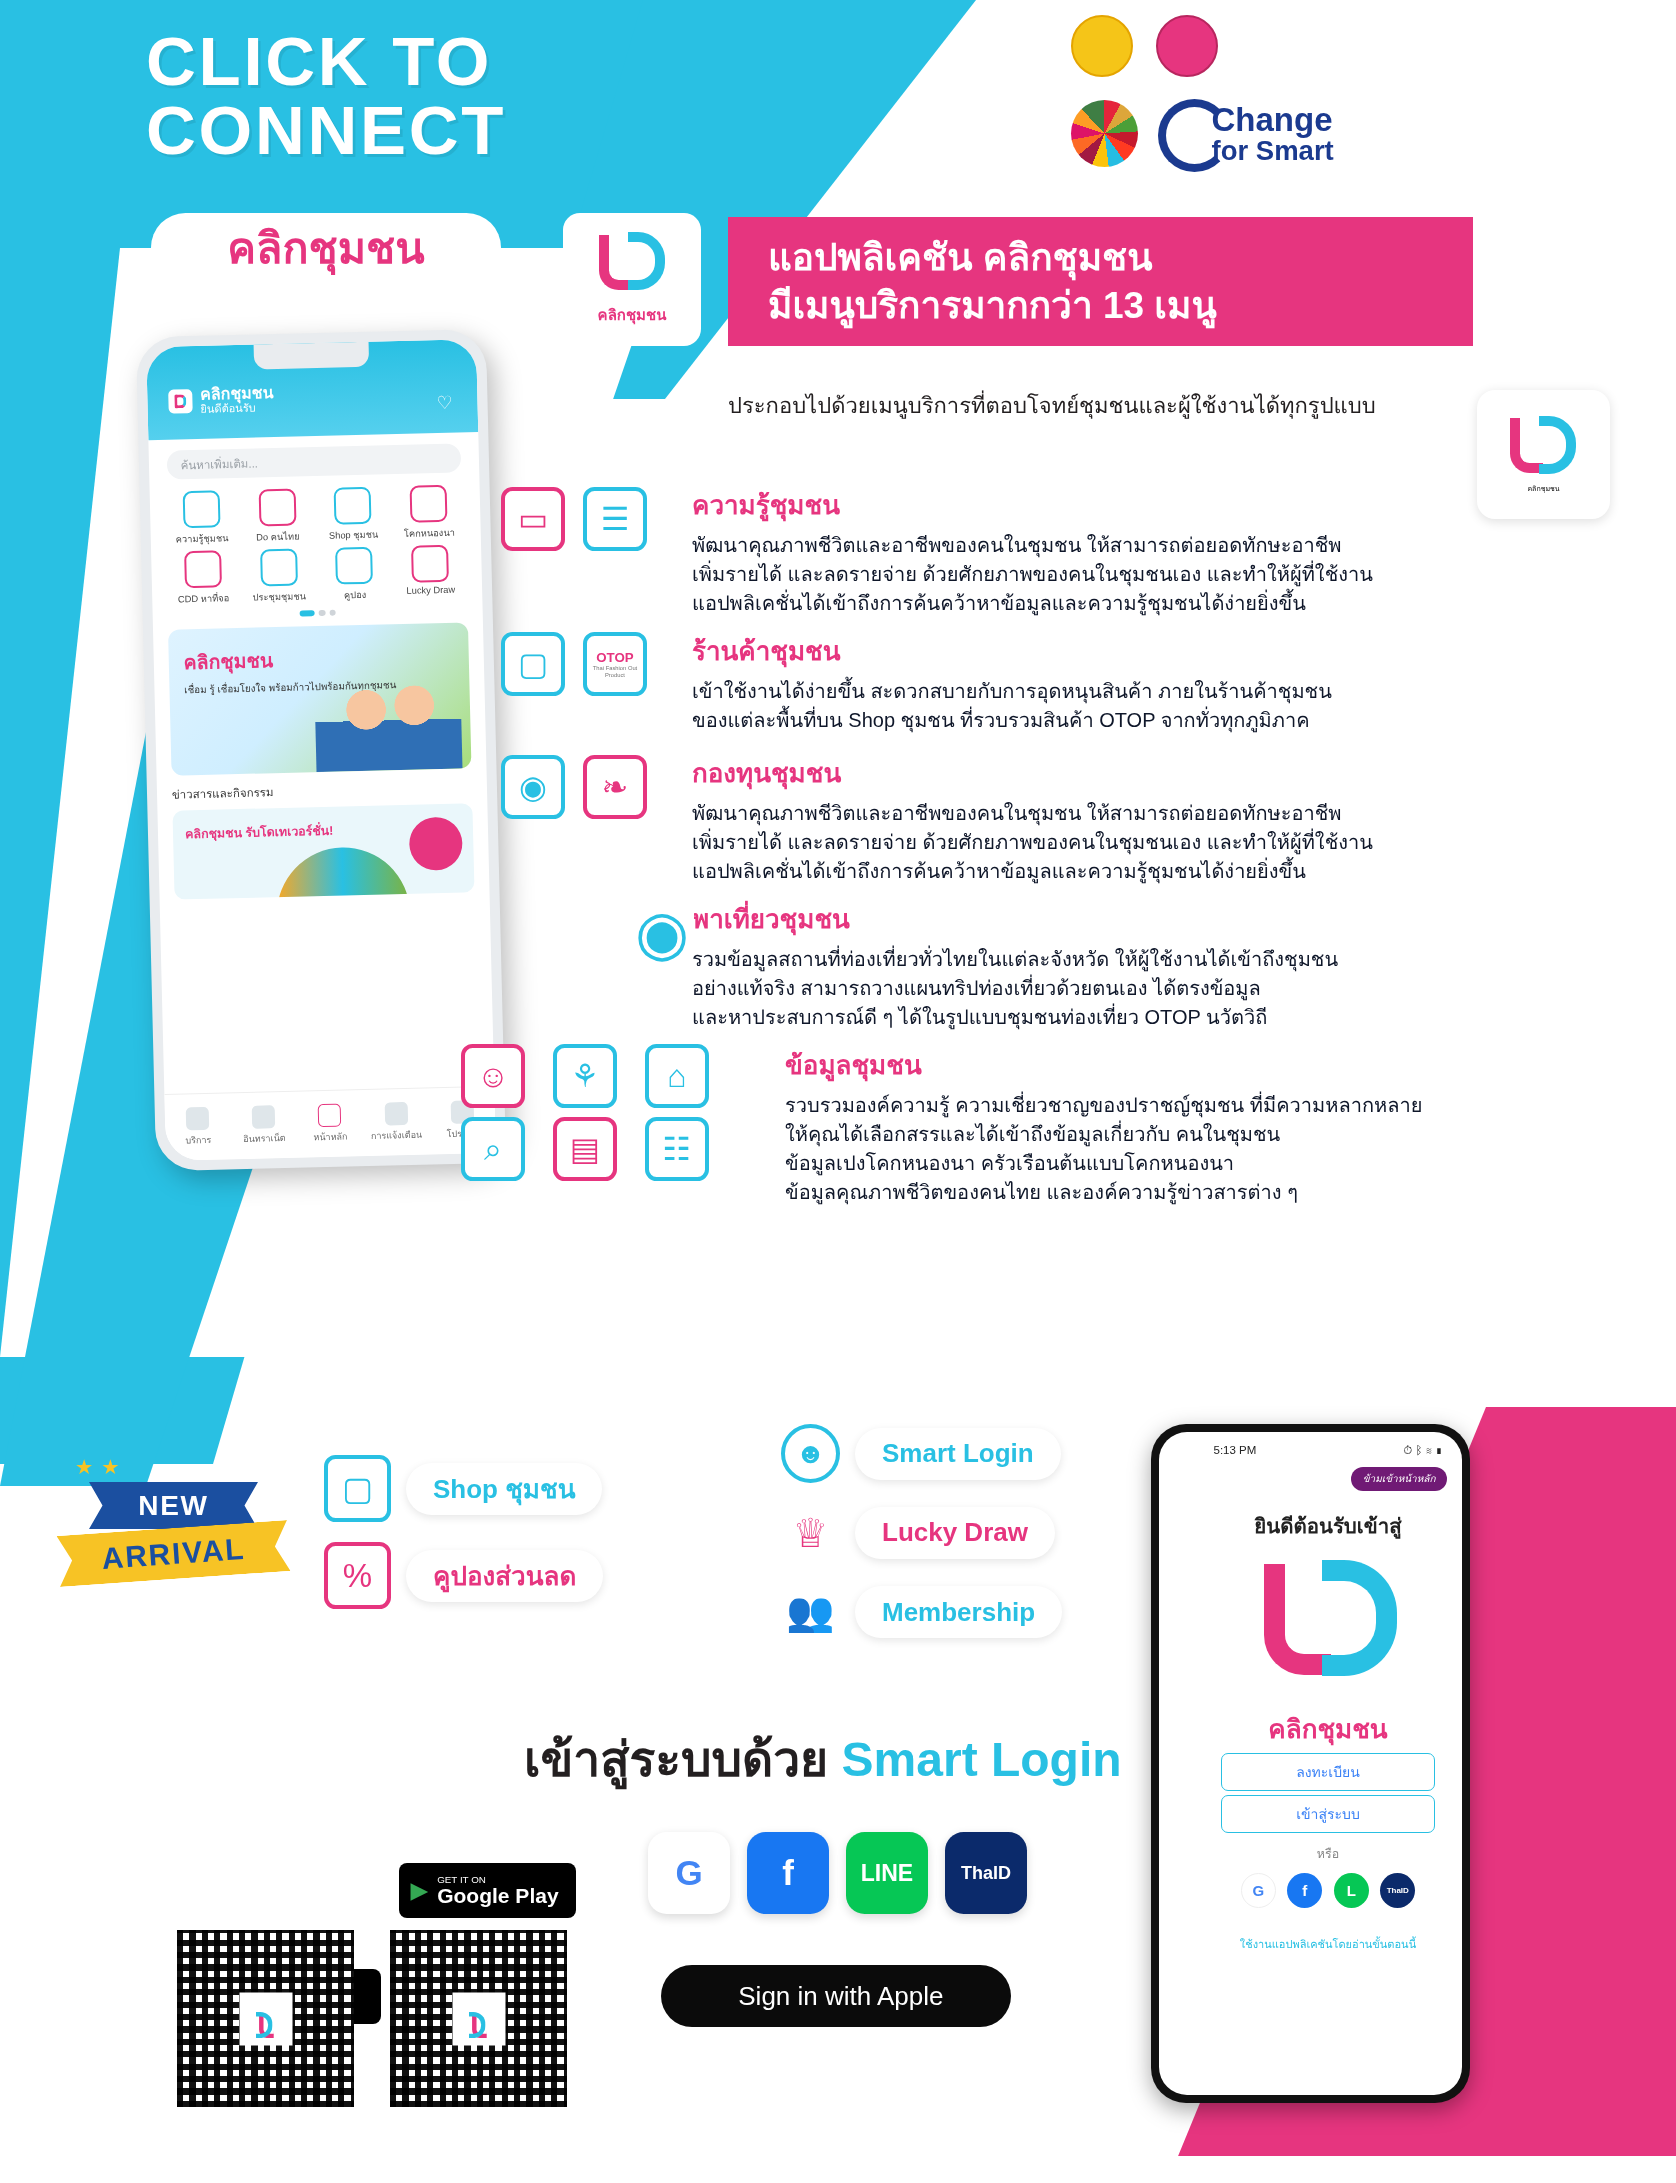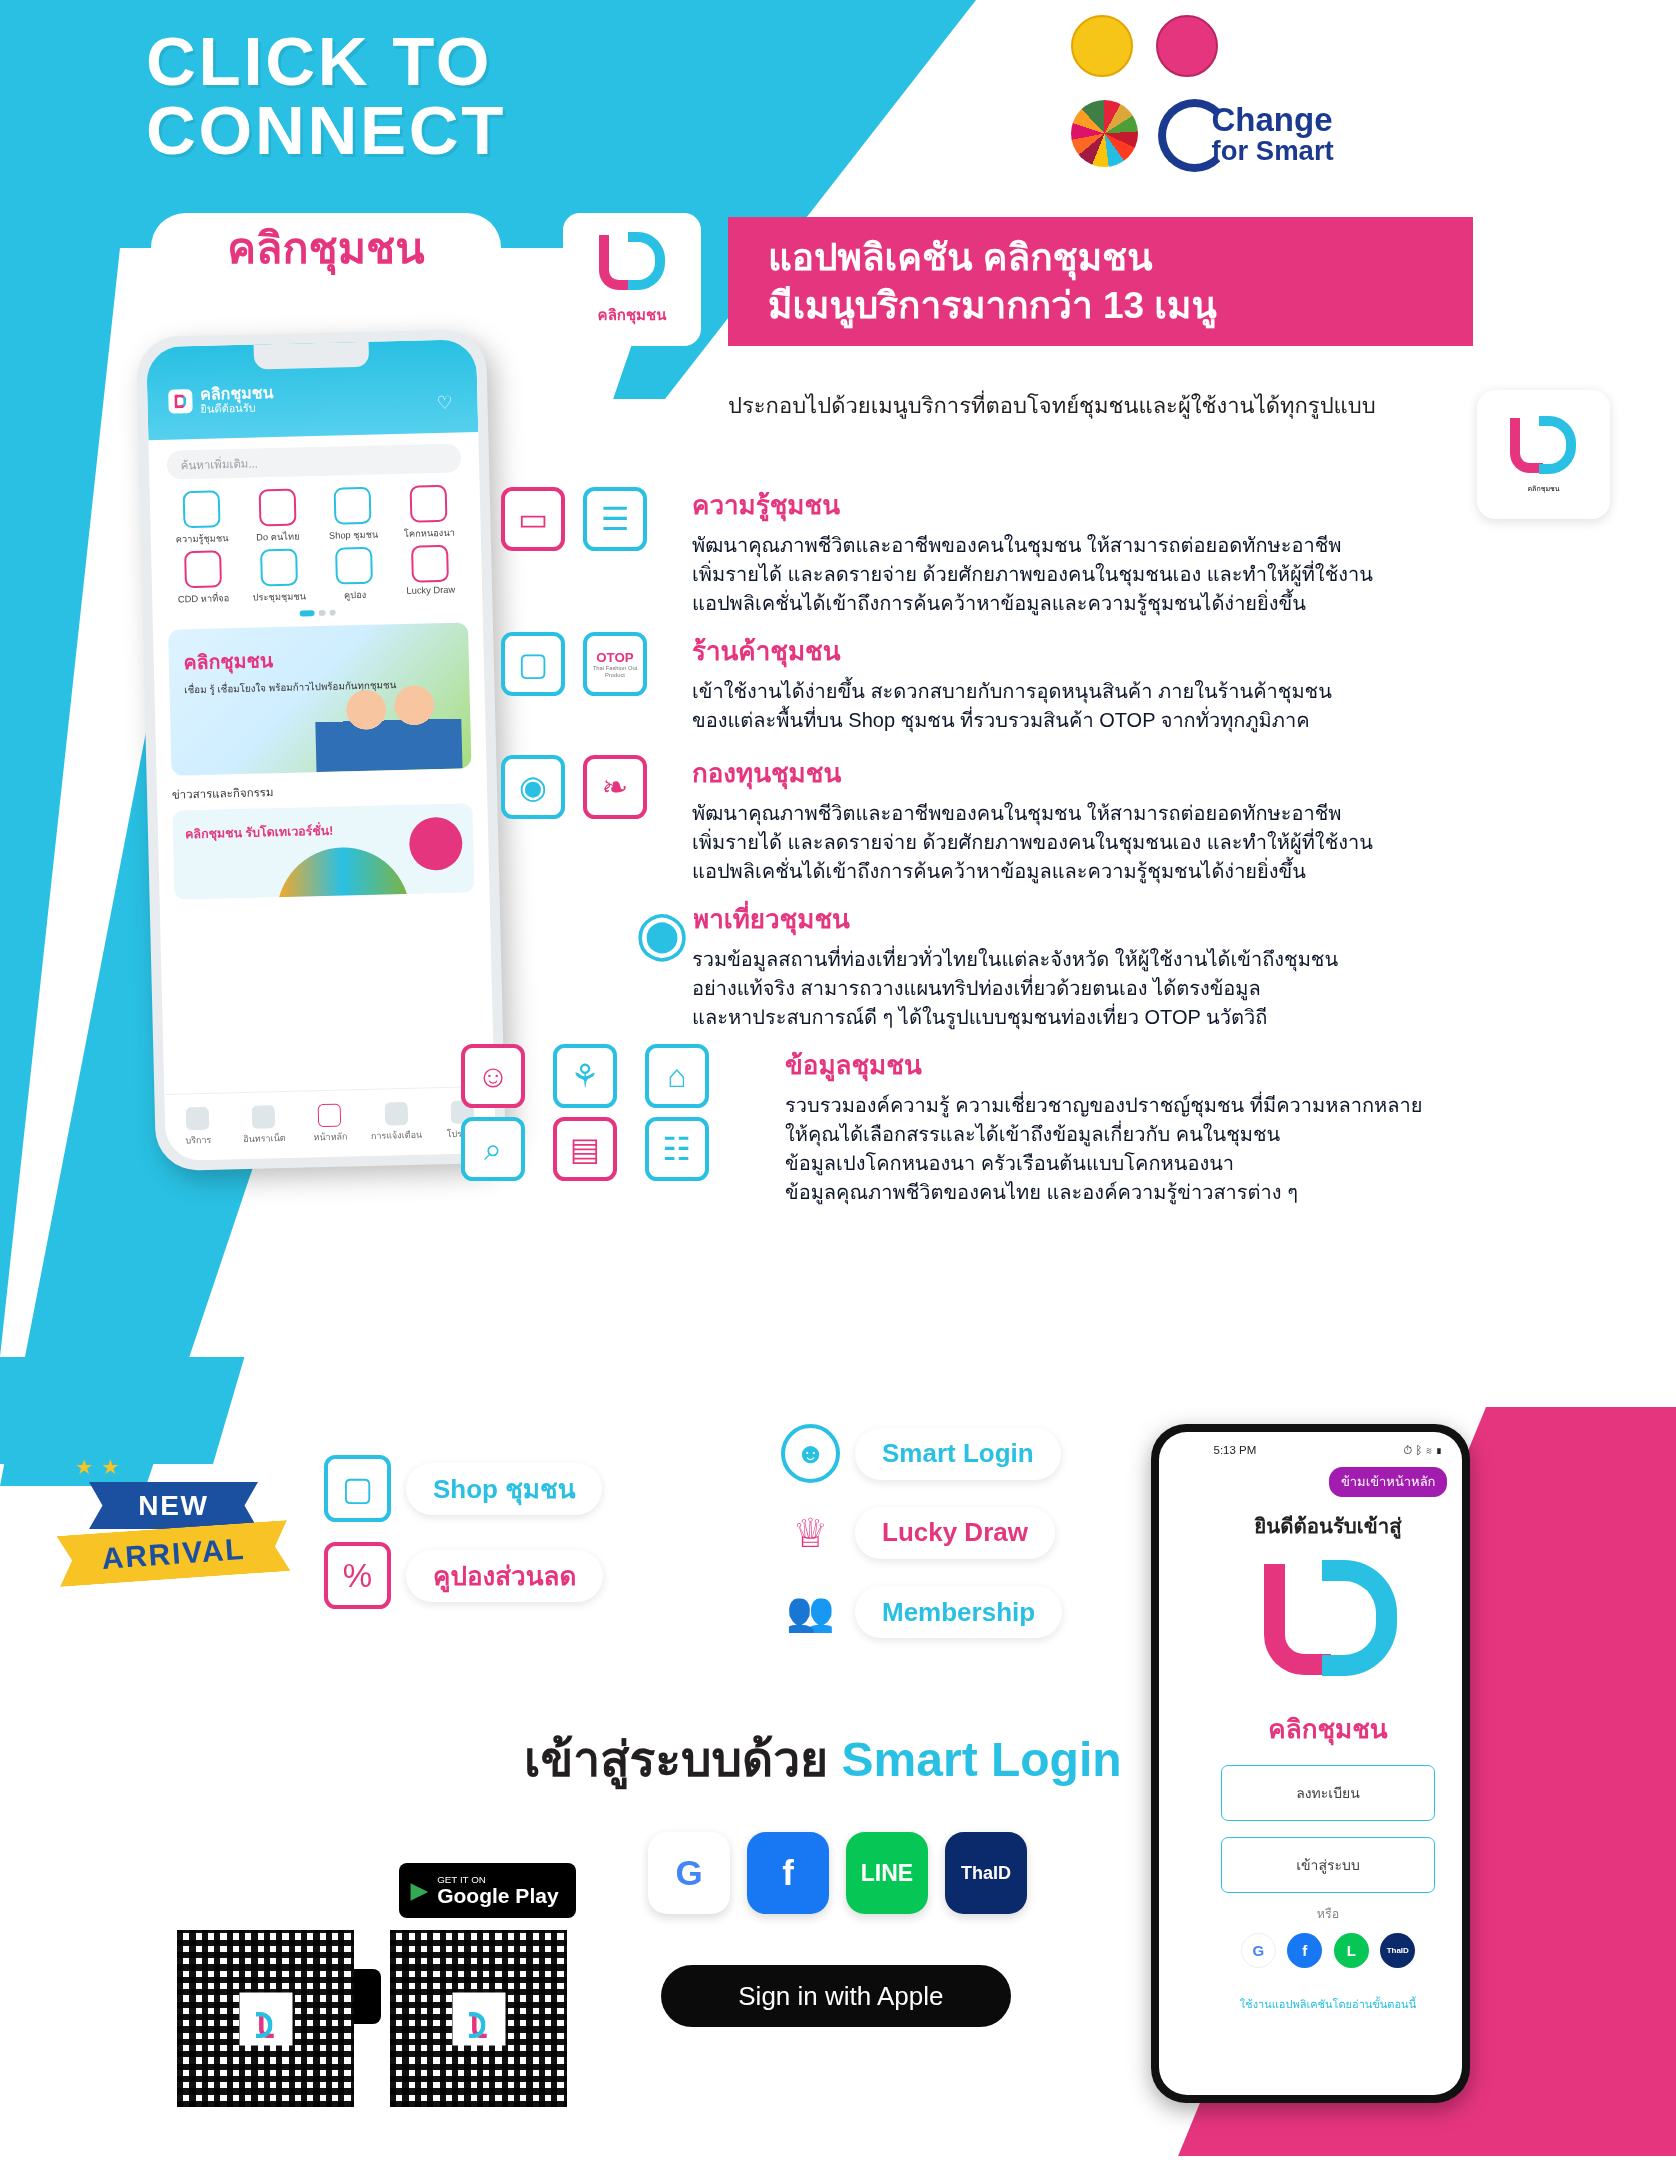--- a/index.html
+++ b/index.html
@@ -260,31 +260,31 @@
      width:53px; height:53px; background:#fff; display:flex; align-items:center;
      justify-content:center; }
 
   
   .phone2 { position:absolute; left:1151px; top:1424px; width:319px; height:679px;
      background:#111; border-radius:35px; padding:8px; box-shadow:0 7px 22px rgba(0,0,0,.35); }
   .phone2 .scr { width:100%; height:100%; background:#fff; border-radius:28px;
      position:relative; overflow:hidden;padding-left:35px; }
   .p2-status { display:flex; justify-content:space-between; padding:11.5px 19.5px 0;
      font-size:11.5px; color:#222; }
-  .p2-chip { position:absolute; right:15px; top:35px; background:#a21caf; color:#fff;
-     font-size:13px; padding:4.4px 11.5px; border-radius:13.3px; }
+  .p2-chip { position:absolute; right:15px; top:35px; background:#701a75; color:#fff;
+     font-size:10px; padding:4.4px 11.5px; border-radius:13.3px;font-style:italic; }
   .p2-welcome { text-align:center; margin-top:53px; font-size:20.4px; font-weight:bold; color:#222;}
   .p2-logo { margin:18px auto 0; width:146px; height:146px; position:relative; }
   .p2-logo .u { position:absolute; left:9px; top:4.4px; width:67px; height:111px;
      border:21px solid #E6357F; border-top:none; border-right:none; border-radius:0 0 0 40px; }
   .p2-logo .g { position:absolute; right:4.4px; top:0; width:75px; height:116px;
      border:21px solid #29C0E3; border-left:none; border-radius:0 53px 53px 0; }
   .p2-cap { text-align:center; font-size:26px; color:#E6357F; font-weight:bold; margin-top:2.7px;}
-  .p2-btn { margin:16px 27px 0; height:56px; border:1.8px solid #29C0E3; border-radius:7px;
-     display:flex; align-items:center; justify-content:center; font-size:14px; color:#404040; }
+  .p2-btn { margin:4px 27px 0; height:38px; border:1.8px solid #29C0E3; border-radius:7px;
+     display:flex; align-items:center; justify-content:center; font-size:14px; color:#3b82f6; }
   .p2-or { text-align:center; font-size:12.4px; color:#888; margin-top:10.6px; }
   .p2-socials { display:flex; justify-content:center; gap:11.5px; margin-top:9.8px; }
   .p2-socials div { width:35px; height:35px; border-radius:50%; display:flex;
      align-items:center; justify-content:center; font-size:15px; font-weight:bold; background:#eee; }
   .p2-foot { text-align:center; font-size:11px; color:#29C0E3; margin-top:27px; }
 </style>
 </head>
 <body>
 
 <div class="poster">

